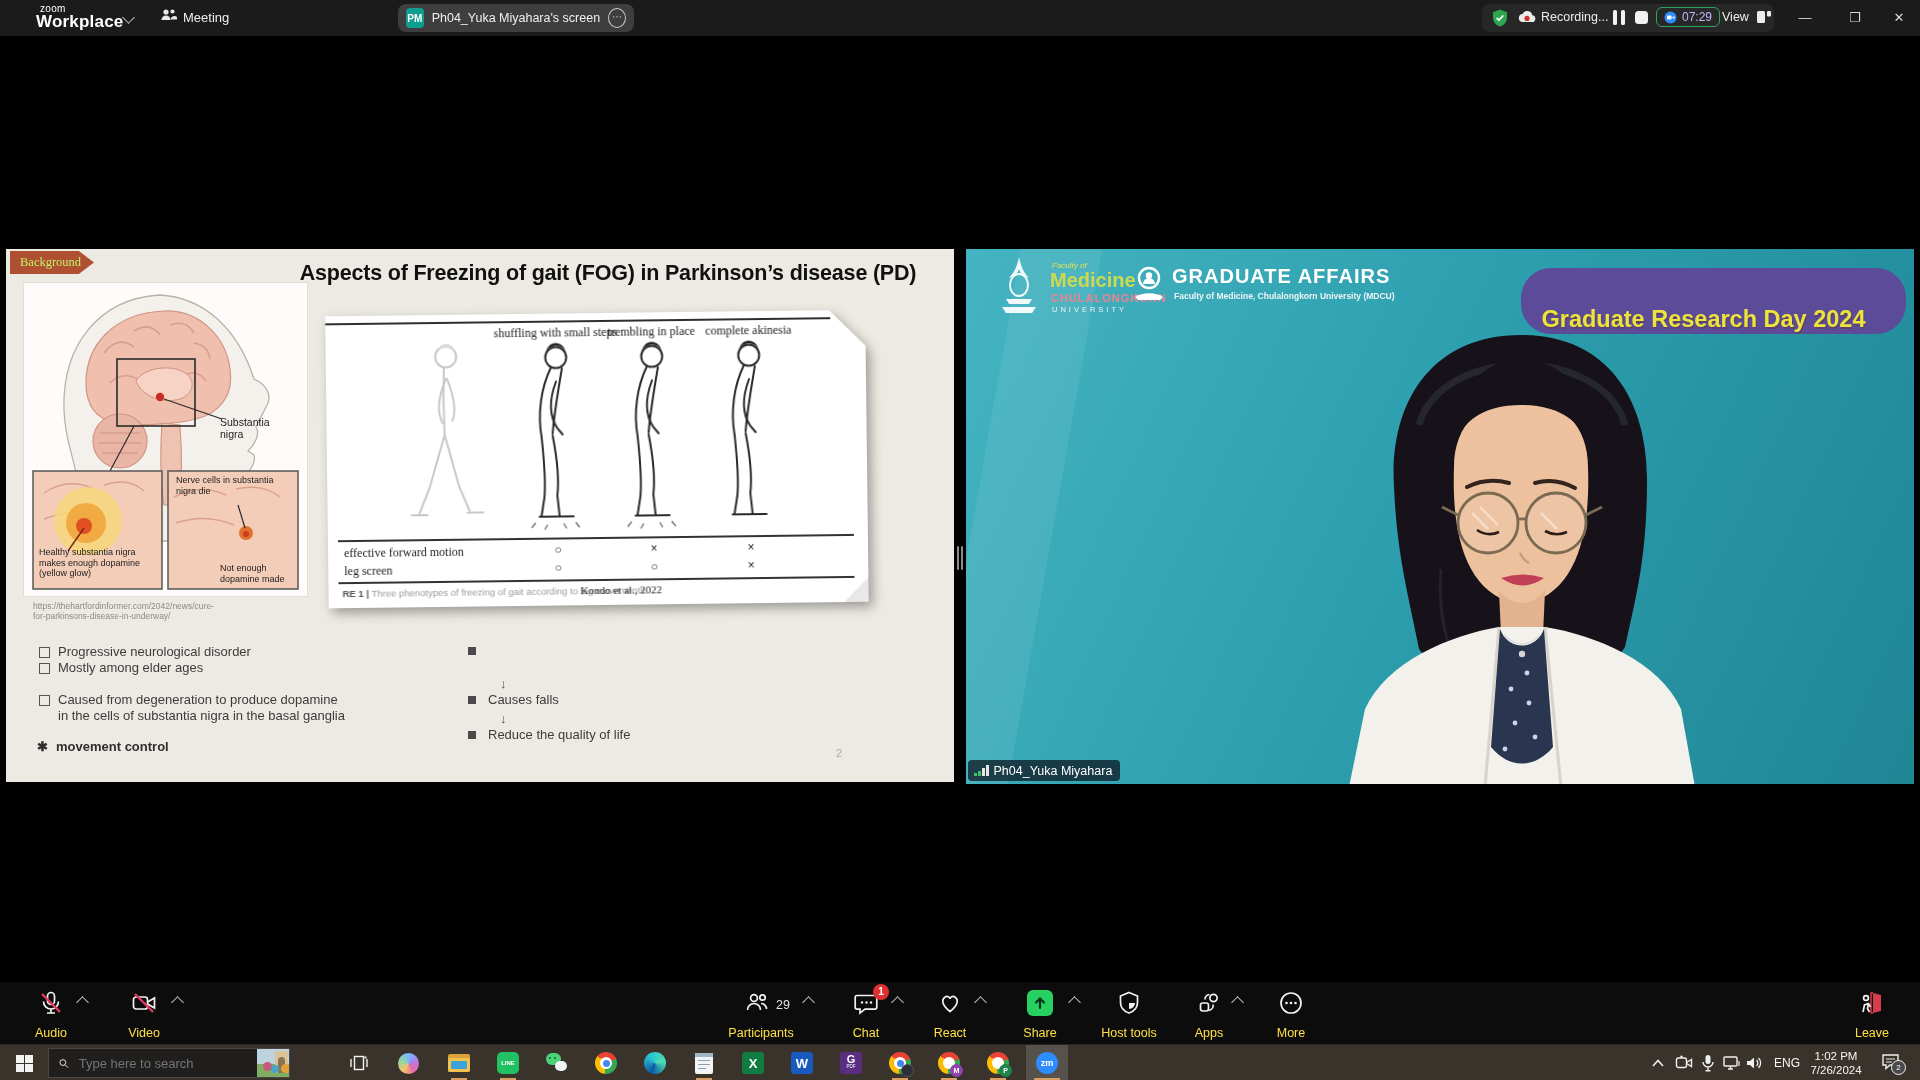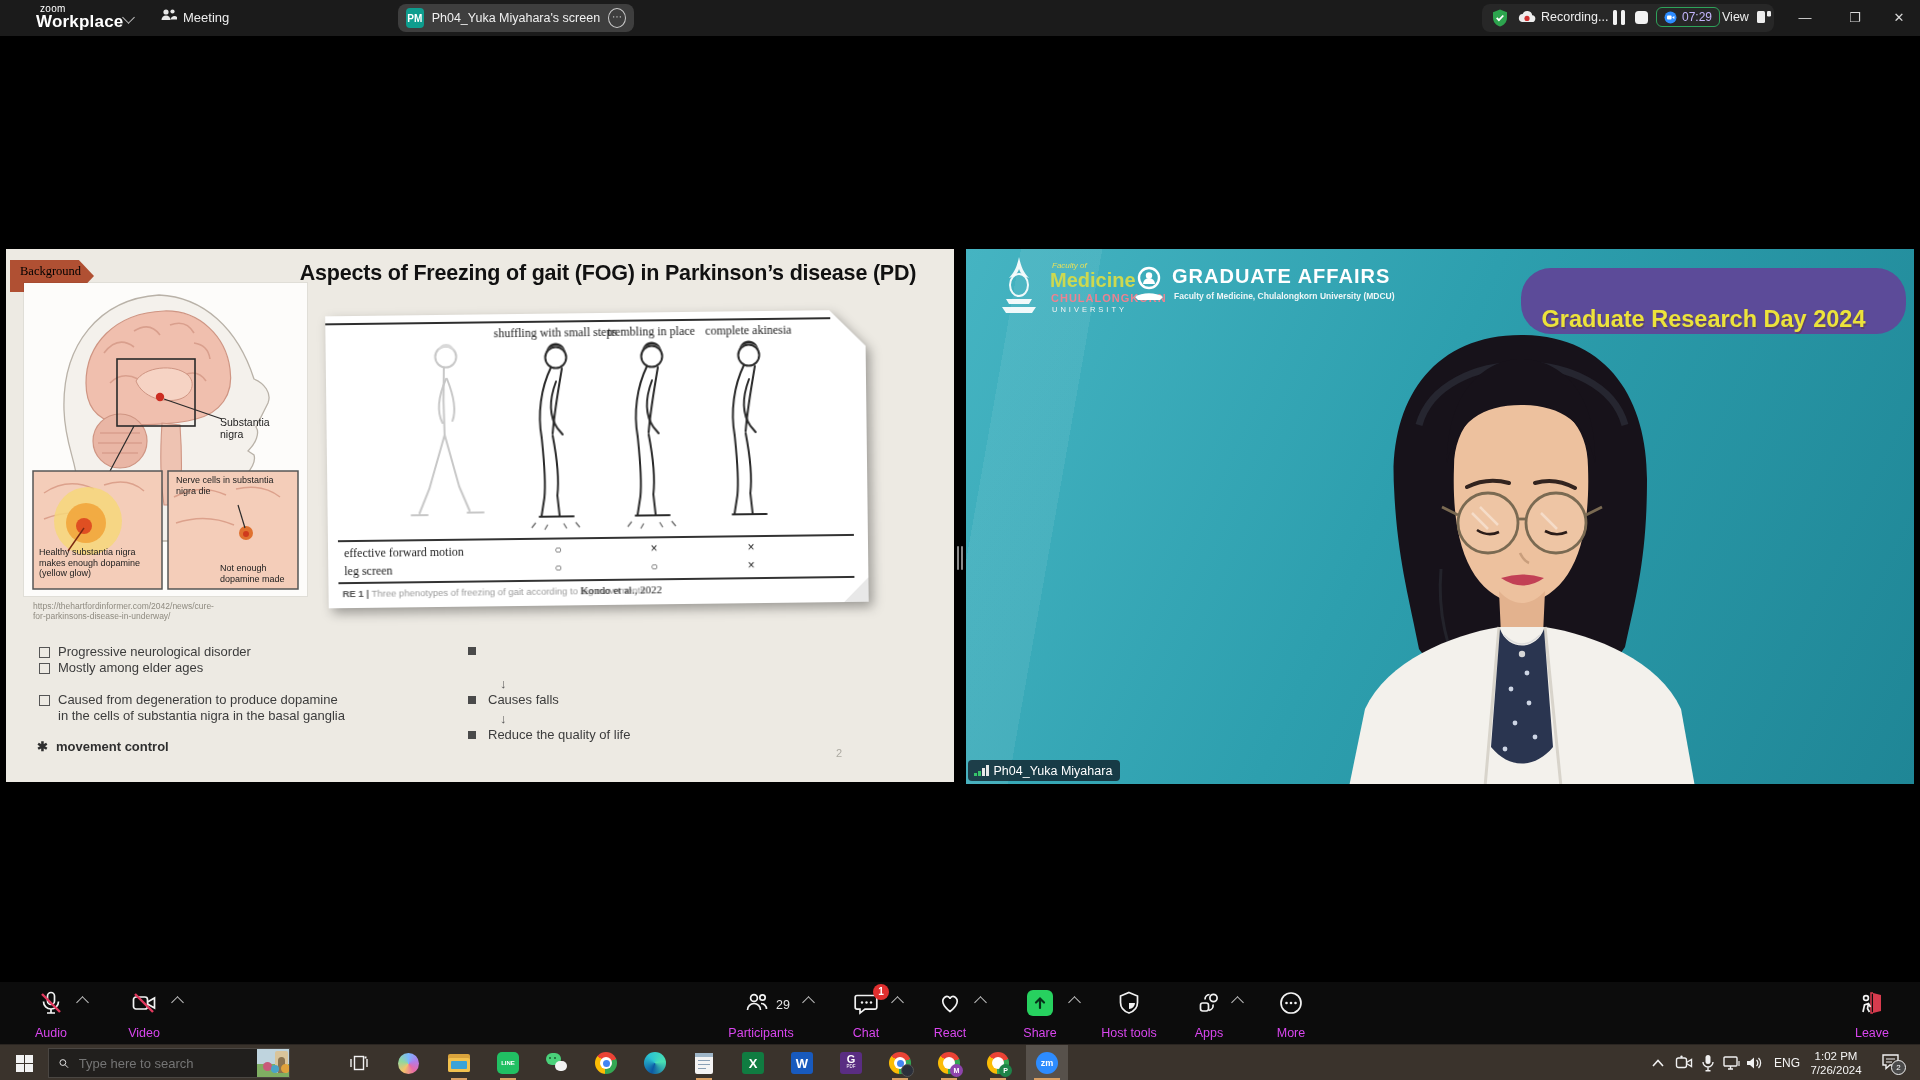--- a/index.html
+++ b/index.html
@@ -16,21 +16,21 @@
   .pm-avatar{width:20px;height:20px;border-radius:4px;background:#0e9d8e;color:#fff;font-size:10px;font-weight:bold;display:flex;align-items:center;justify-content:center;}
   .tab-label{font-size:12.5px;color:#f0f0f0;white-space:nowrap;}
   .ellipsis-circ{width:18px;height:18px;border:1.4px solid #c9c9c9;border-radius:50%;color:#c9c9c9;font-size:10px;line-height:16px;text-align:center;letter-spacing:0;}
   .rec-pill{left:1482px;top:4px;width:292px;height:28px;background:#272727;border-radius:8px;}
   .rec-text{font-size:12.5px;color:#ededed;}
   .timer-pill{left:1656px;top:7px;height:20px;border:1.5px solid #2ea35a;border-radius:6px;display:flex;align-items:center;gap:5px;padding:0 7px;box-sizing:border-box;}
   .win-btn{width:30px;height:28px;top:4px;color:#d9d9d9;font-size:13px;text-align:center;line-height:28px;}
 
   
   .slide{left:6px;top:249px;width:948px;height:533px;background:#edeae3;color:#2e2e2e;overflow:hidden;}
-  .badge{left:4px;top:11px;width:84px;height:32px;background:#b05033;color:#000000;font-family:"Liberation Serif",serif;
+  .badge{left:4px;top:2px;width:84px;height:23px;background:#b05033;color:#bef264;font-family:"Liberation Serif",serif;
          font-size:12.5px;line-height:23px;padding-left:10px;box-sizing:border-box;
          clip-path:polygon(0 0,82% 0,100% 50%,82% 100%,0 100%);}
   .slide-title{left:252px;top:12px;width:700px;text-align:center;font-size:21.5px;font-weight:bold;color:#111;letter-spacing:-.2px;}
   .brainbox{left:18px;top:34px;width:283px;height:313px;background:#fdfcfa;box-shadow:0 0 0 1px rgba(0,0,0,.05);}
   .braintxt{position:absolute;font-size:10.5px;line-height:11.5px;color:#222;white-space:pre-line;}
   .srcurl{left:27px;top:352px;font-size:8.5px;line-height:10px;color:#8f8b80;white-space:pre-line;}
   .lb{position:absolute;font-size:13px;color:#3c3c3c;white-space:pre-line;line-height:16px;}
   .sq{position:absolute;width:9px;height:9px;border:1.6px solid #555;}
   .fsq{position:absolute;width:8px;height:8px;background:#4a4a4a;}
   .figpanel-wrap{left:321px;top:64px;width:548px;height:300px;transform:rotate(-.7deg);filter:drop-shadow(4px 5px 6px rgba(0,0,0,.35));}
@@ -64,21 +64,21 @@
           display:flex;flex-direction:row;justify-content:center;align-items:flex-end;padding-right:20px;box-sizing:border-box;}
   .banner div{font-size:23.5px;font-weight:bold;color:#ece33b;line-height:30px;text-shadow:1px 1.5px 0 rgba(90,50,30,.35);}
   .namepill{left:2px;top:511px;height:21px;background:rgba(12,18,28,.72);border-radius:4px;display:flex;align-items:center;gap:5px;padding:0 8px 0 6px;}
   .namepill span{color:#fff;font-size:12.5px;}
   .sigbars{display:flex;align-items:flex-end;gap:1.5px;height:11px;}
   .sigbars i{display:block;width:2.5px;background:#e8e8e8;}
 
   
   .ztoolbar{left:0;top:982px;width:1920px;height:62px;background:#0c0c0c;}
   .tb-btn{position:absolute;top:6px;width:90px;height:52px;text-align:center;cursor:default;}
-  .tb-label{position:absolute;left:0;right:0;top:38px;font-size:12.5px;color:#d946ef;}
+  .tb-label{position:absolute;left:0;right:0;top:38px;font-size:12.5px;color:#fde047;}
   .tb-ic{position:absolute;left:50%;top:2px;transform:translateX(-50%);width:26px;height:26px;}
   .chev{position:absolute;width:8px;height:8px;border-left:1.6px solid #c2c2c2;border-top:1.6px solid #c2c2c2;transform:rotate(45deg);top:16px;}
   .badge-red{position:absolute;min-width:16px;height:16px;border-radius:8px;background:#e02f2f;color:#fff;font-size:10px;font-weight:bold;line-height:16px;text-align:center;padding:0 2px;box-sizing:border-box;}
   .share-ic{width:26px;height:26px;border-radius:6px;background:#27d15f;display:flex;align-items:center;justify-content:center;}
   .pcount{position:absolute;left:58px;top:10px;font-size:12.5px;color:#e6e6e6;}
 
   
   .taskbar{left:0;top:1044px;width:1920px;height:36px;background:#3a332c;border-top:1px solid #2a2521;box-sizing:border-box;}
   .tk-ic{position:absolute;top:6px;width:24px;height:24px;display:flex;align-items:center;justify-content:center;}
   .runline{position:absolute;top:33px;width:16px;height:2.5px;background:#d89f63;}

